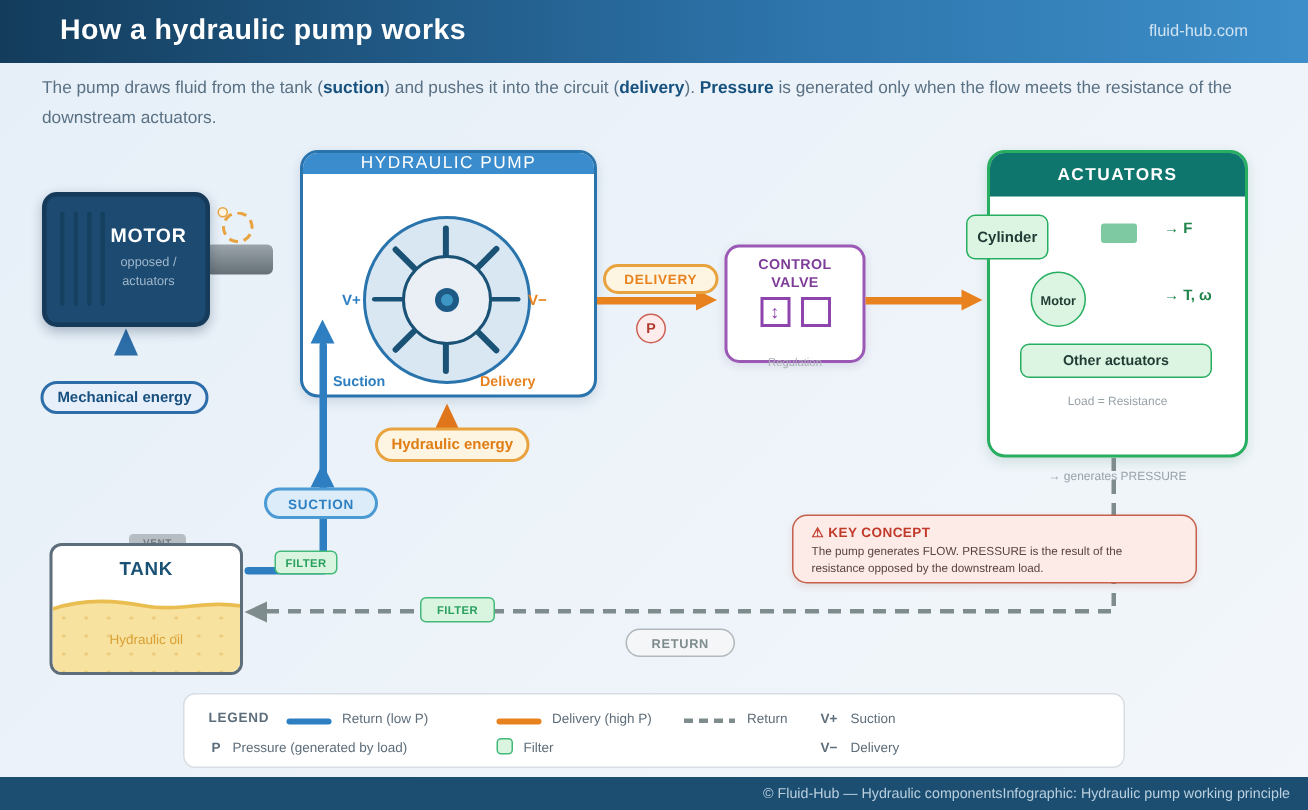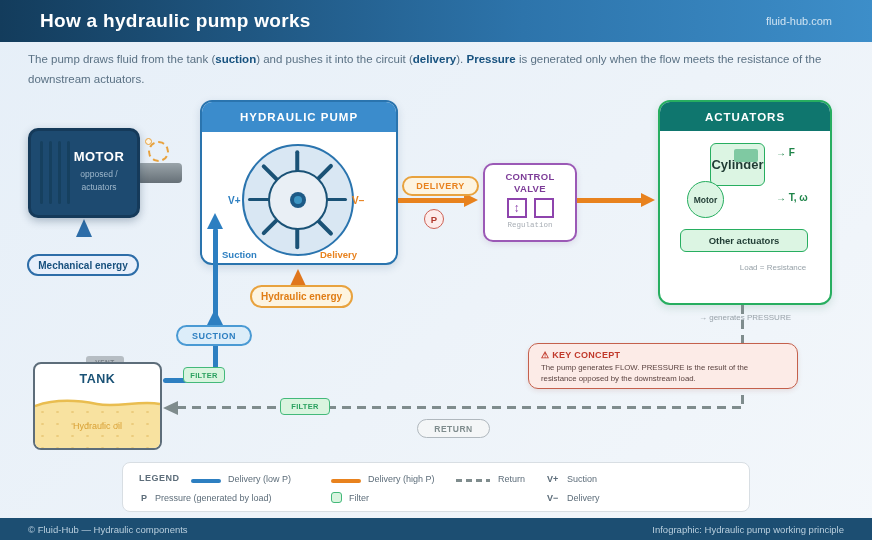--- a/index.html
+++ b/index.html
@@ -12,21 +12,21 @@
   
   .header {
     position:absolute; left:0; top:0; width:872px; height:42px;
     background:linear-gradient(90deg,#133c5c 0%,#2d74ab 60%,#3d8ec9 100%);
     display:flex; align-items:center; justify-content:space-between; padding:0 40px;
   }
   .header-title { color:#ffffff; font-size:19px; font-weight:bold; letter-spacing:.3px; }
   .header-site { color:#cfe3f2; font-size:11px; }
   .footer {
     position:absolute; left:0; top:518px; width:872px; height:22px; background:#1c4e72;
-    display:flex; align-items:center; justify-content:space-between; padding:0 28px;
+    display:flex; align-items:center; justify-content:flex-end; padding:0 12px;
   }
   .footer span { color:#b9cfde; font-size:9.5px; }
   
   .intro { position:absolute; left:28px; top:50px; width:818px; font-size:11.5px; line-height:1.7; color:#5a7184; }
   .intro b { color:#17527f; }
   
   .abs { position:absolute; }
   .pill { display:flex; align-items:center; justify-content:center; font-weight:bold; }
   .tri-up { width:0; height:0; border-left:8px solid transparent; border-right:8px solid transparent; }
   .tri-right { width:0; height:0; border-top:7.5px solid transparent; border-bottom:7.5px solid transparent; }
@@ -38,21 +38,21 @@
   .motor { left:28px; top:128px; width:112px; height:90px; background:#1d4a70; border:3px solid #153a5a; border-radius:10px; box-shadow:0 3px 8px rgba(20,50,80,.3); z-index:3; }
   .motor-fins { position:absolute; left:9px; top:10px; display:flex; gap:6px; }
   .motor-fins i { display:block; width:3px; height:63px; background:#16405f; border-radius:2px; }
   .motor-text { position:absolute; left:32px; right:2px; top:18px; text-align:center; }
   .motor-title { color:#ffffff; font-size:13px; font-weight:bold; letter-spacing:.5px; }
   .motor-sub { color:#9fb8cc; font-size:8.5px; line-height:1.5; margin-top:4px; }
   .mech-pointer { left:76px; top:219px; border-bottom:18px solid #2d6da8; }
   .mech-pill { left:27px; top:254px; width:112px; height:22px; background:#e7effb; border:2px solid #2d6da8; border-radius:12px; font-size:10px; color:#17507e; z-index:3; }
   
   .pump-card { left:200px; top:100px; width:198px; height:165px; background:#ffffff; border:2.5px solid #2a74ae; border-radius:12px; overflow:hidden; box-shadow:0 3px 8px rgba(30,70,110,.15); z-index:2; }
-  .pump-header { height:30px; background:#3b8ccc; display:flex; align-items:center; justify-content:center; color:#ffffff; font-size:11.5px; font-weight:bold; letter-spacing:1px; }
+  .pump-header { height:14px; background:#3b8ccc; display:flex; align-items:center; justify-content:center; color:#ffffff; font-size:11.5px; font-weight:normal; letter-spacing:1px; }
   .rotor { left:242px; top:144px; width:112px; height:112px; background:#d9e7f3; border:2.5px solid #2a74ae; border-radius:50%; z-index:3; }
   .spoke { position:absolute; left:4px; top:51.5px; width:99px; height:3.5px; background:#1a5276; border-radius:2px; }
   .rotor-inner { position:absolute; left:23.5px; top:23.5px; width:60px; height:60px; background:#e9eff5; border:2px solid #1a5276; border-radius:50%; }
   .rotor-hub { position:absolute; left:45.5px; top:45.5px; width:16px; height:16px; background:#1d5a86; border-radius:50%; }
   .rotor-dot2 { position:absolute; left:49.5px; top:49.5px; width:8px; height:8px; background:#3d96c4; border-radius:50%; }
   .vplus { left:228px; top:195px; font-size:10px; font-weight:bold; color:#2d7fc1; z-index:4; }
   .vminus { left:352px; top:195px; font-size:10px; font-weight:bold; color:#e8821e; z-index:4; }
   .lbl-suction { left:222px; top:249px; font-size:9.5px; font-weight:bold; color:#2d7fc1; z-index:4; }
   .lbl-delivery { left:320px; top:249px; font-size:9.5px; font-weight:bold; color:#e8821e; z-index:4; }
   
@@ -69,28 +69,28 @@
   .hyd-pill { left:250px; top:285px; width:103px; height:23px; background:#fdf4e1; border:2px solid #e8a23e; border-radius:12px; font-size:10px; color:#e07d15; z-index:4; }
   
   .delivery-line1 { left:398px; top:198px; width:68px; height:5px; background:#e8821e; z-index:5; }
   .delivery-arrow1 { left:464px; top:193px; border-left:14px solid #e8821e; z-index:5; }
   .delivery-pill { left:402px; top:176px; width:77px; height:20px; background:#fdf4e1; border:2px solid #e8a23e; border-radius:10px; font-size:9px; color:#e8821e; letter-spacing:.5px; z-index:6; }
   .p-circle { left:424px; top:209px; width:20px; height:20px; background:#fdeceb; border:1.5px solid #cd6155; border-radius:50%; font-size:9.5px; color:#b03a2e; z-index:6; }
   .valve { left:483px; top:163px; width:94px; height:79px; background:#ffffff; border:2px solid #9b59b6; border-radius:10px; box-shadow:0 2px 6px rgba(80,40,110,.12); z-index:3; text-align:center; }
   .valve-title { margin-top:6px; font-size:9.5px; font-weight:bold; color:#7d3c98; line-height:1.25; letter-spacing:.3px; }
   .valve-squares { display:flex; justify-content:center; gap:7px; margin-top:3px; }
   .valve-sq { width:20px; height:20px; border:2px solid #8e44ad; display:flex; align-items:center; justify-content:center; font-size:12px; font-weight:bold; color:#8e44ad; }
-  .valve-caption { margin-top:3px; font-size:7.5px; color:#a8aeb5;font-family:Liberation Mono, monospace; }
+  .valve-caption { margin-top:19px; font-size:7.5px; color:#a8aeb5; }
   .delivery-line2 { left:577px; top:198px; width:66px; height:5px; background:#e8821e; z-index:5; }
   .delivery-arrow2 { left:641px; top:193px; border-left:14px solid #e8821e; z-index:5; }
   
   .actuators { left:658px; top:100px; width:174px; height:205px; background:#ffffff; border:2px solid #27ae60; border-radius:12px; overflow:hidden; box-shadow:0 3px 8px rgba(30,110,70,.15); z-index:2; }
   .act-header { height:29px; background:#0f766e; display:flex; align-items:center; justify-content:center; color:#ffffff; font-size:11.5px; font-weight:bold; letter-spacing:1px; }
   .chip { background:#dcf5e3; border:1.5px solid #27ae60; border-radius:6px; display:flex; align-items:center; justify-content:center; font-weight:bold; color:#1f3b33; z-index:3; }
-  .chip-cylinder { left:710px; top:143px; width:55px; height:43px; font-size:13px; }
+  .chip-cylinder { left:644px; top:143px; width:55px; height:30px; font-size:10px; }
   .rod { left:734px; top:149px; width:24px; height:13px; background:#7fc9a2; border-radius:2px; z-index:3; }
   .out-f { left:776px; top:147px; font-size:10px; font-weight:bold; color:#1e8449; z-index:3; }
   .chip-motor { left:687px; top:181px; width:37px; height:37px; border-radius:50%; font-size:8.5px; }
   .out-t { left:776px; top:192px; font-size:10px; font-weight:bold; color:#1e8449; z-index:3; }
   .chip-other { left:680px; top:229px; width:128px; height:23px; font-size:9.5px; }
   .act-note { left:658px; width:174px; text-align:center; font-size:8px; color:#98a2a9; z-index:3; }
   
   .return-v { left:741px; top:305px; width:3px; height:103px; background:repeating-linear-gradient(180deg,#7f8c8d 0 9px,transparent 9px 15px); z-index:4; }
   .return-h { left:177px; top:406px; width:566px; height:3px; background:repeating-linear-gradient(90deg,#7f8c8d 0 9px,transparent 9px 15px); z-index:4; }
   .return-arrow { left:163px; top:400.5px; border-right:15px solid #7f8c8d; z-index:5; }
@@ -206,21 +206,21 @@
 
   <div class="abs actuators">
     <div class="act-header">ACTUATORS</div>
   </div>
   <div class="abs chip chip-cylinder">Cylinder</div>
   <div class="abs rod"></div>
   <div class="abs out-f">→ F</div>
   <div class="abs chip chip-motor">Motor</div>
   <div class="abs out-t">→ T, ω</div>
   <div class="abs chip chip-other">Other actuators</div>
-  <div class="abs act-note" style="top:263px;margin-left:28px;">Load = Resistance</div>
+  <div class="abs act-note" style="top:263px;">Load = Resistance</div>
   <div class="abs act-note" style="top:277px;margin-top:36px;">→ generates PRESSURE</div>
 
   <div class="abs return-v"></div>
   <div class="abs return-h"></div>
   <div class="abs tri-left return-arrow"></div>
   <div class="abs pill filter-badge filter-return">FILTER</div>
   <div class="abs pill return-pill">RETURN</div>
 
   <div class="abs pill vent-tab">VENT</div>
   <div class="abs key-concept">
@@ -234,21 +234,21 @@
       <path d="M0,10 C20,3 42,4 62,8 C82,12 105,4 125,8 L125,52 L0,52 Z" fill="#f8e2a0"></path>
       <path d="M0,10 C20,3 42,4 62,8 C82,12 105,4 125,8" fill="none" stroke="#e9bd50" stroke-width="2.5"></path>
     </svg>
     <div class="oil-dots"></div>
     <div class="oil-label">Hydraulic oil</div>
   </div>
 
   <div class="abs legend">
     <div class="item lg-title">LEGEND</div>
     <div class="item lg-sample-suction"></div>
-    <div class="item lg-suction">Delivery (low P)</div>
+    <div class="item lg-suction">Return (low P)</div>
     <div class="item lg-sample-delivery"></div>
     <div class="item lg-delivery">Delivery (high P)</div>
     <div class="item lg-sample-return"></div>
     <div class="item lg-return">Return</div>
     <div class="item lg-vplus">V+</div>
     <div class="item lg-vplus-lbl">Suction</div>
     <div class="item lg-p">P</div>
     <div class="item lg-p-lbl">Pressure (generated by load)</div>
     <div class="item lg-filter-sw"></div>
     <div class="item lg-filter-lbl">Filter</div>

